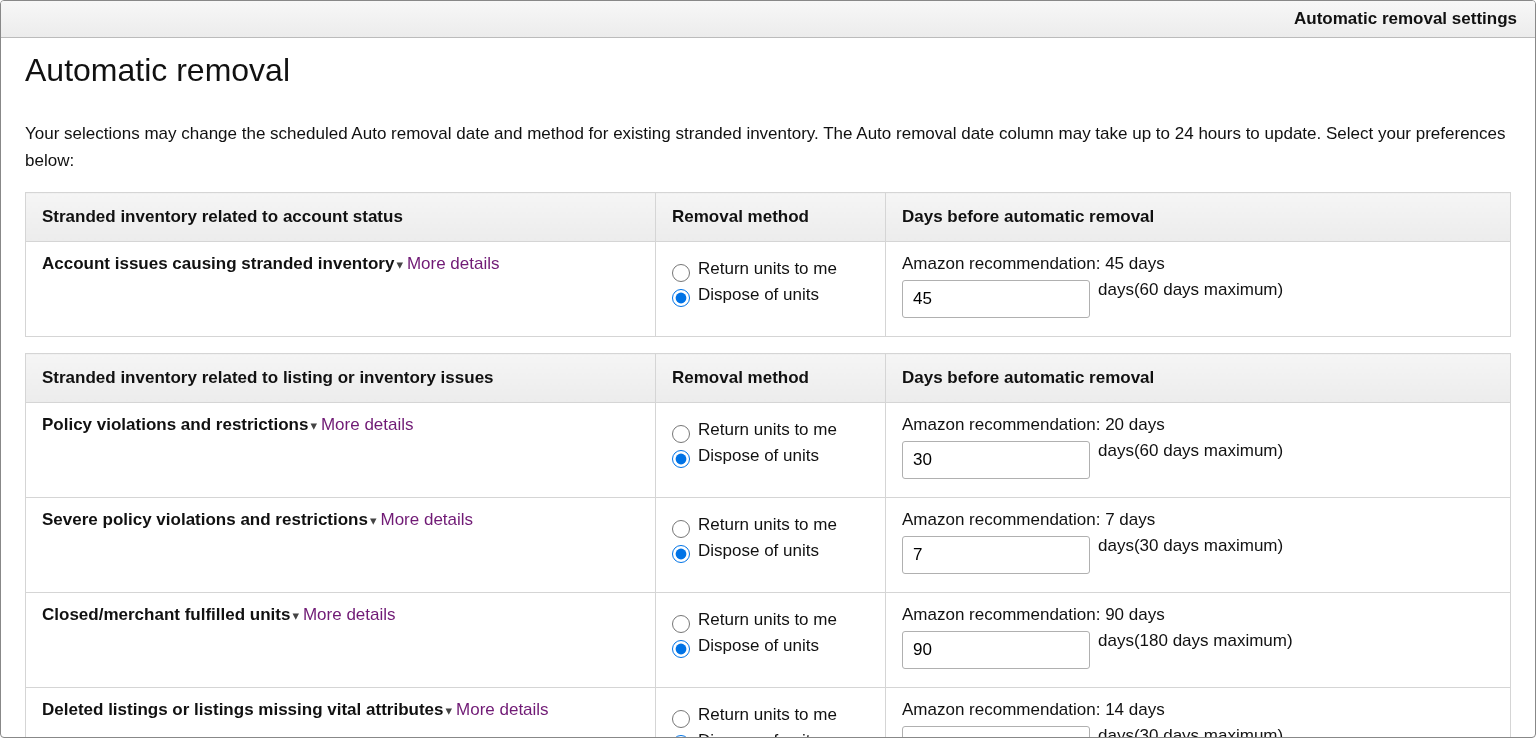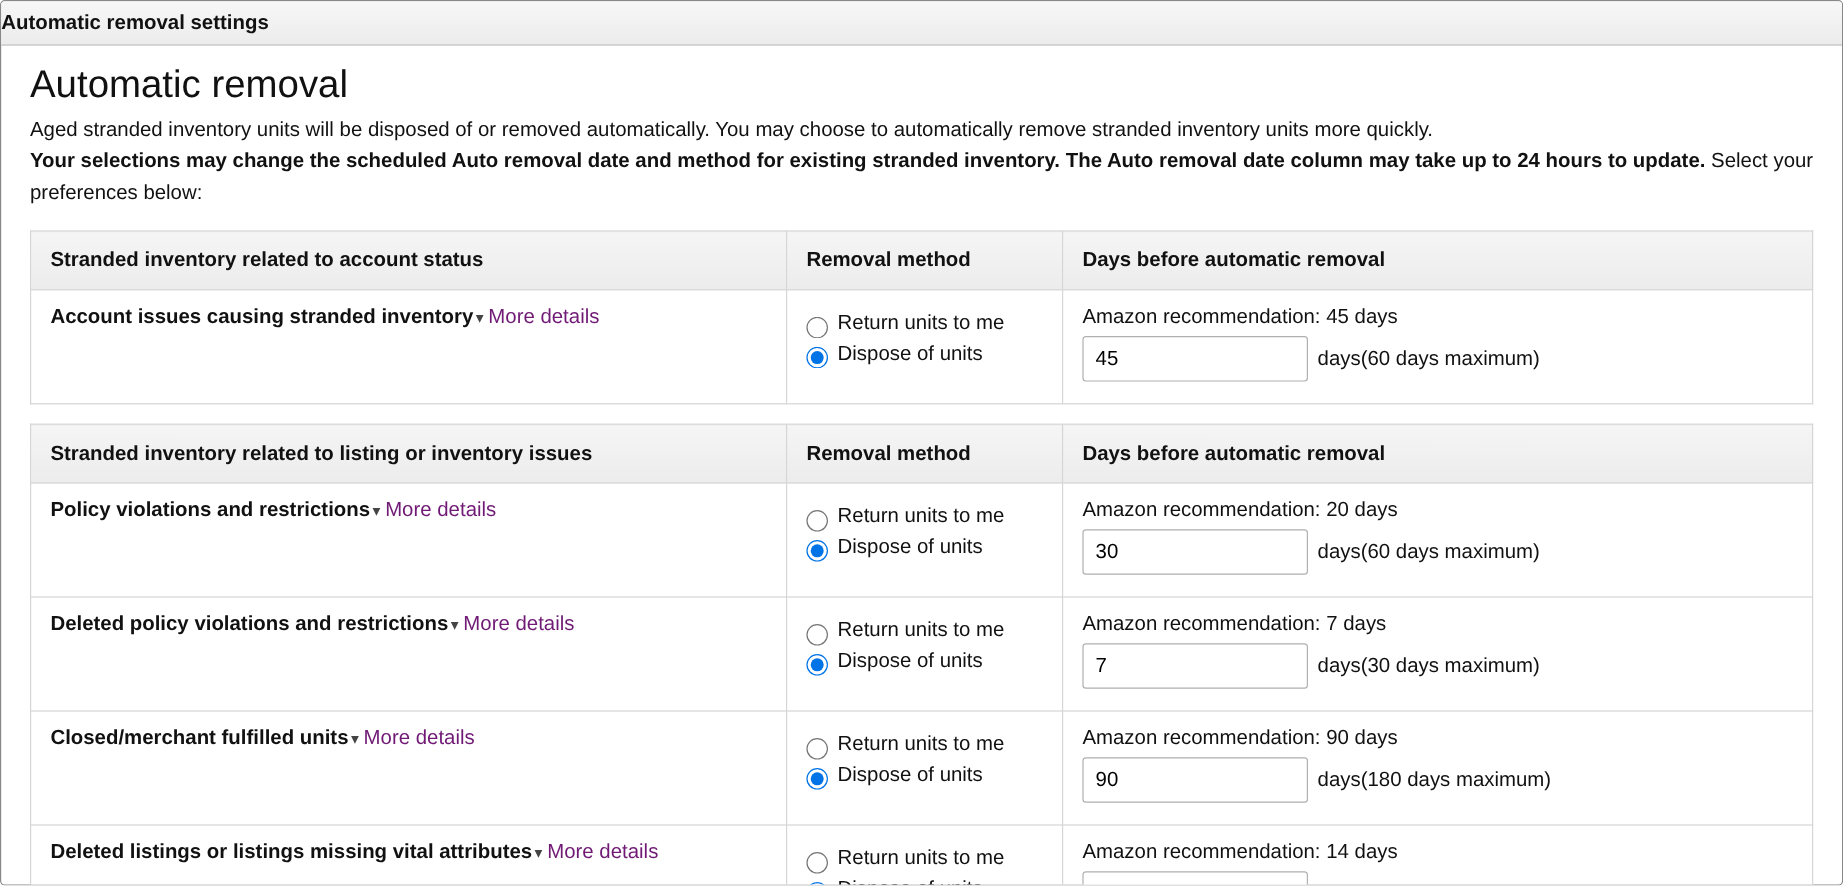--- a/index.html
+++ b/index.html
@@ -14,38 +14,39 @@
   .outer {
     border: 1px solid #888;
     border-radius: 4px;
     width: 1536px;
     height: 738px;
     overflow: hidden;
   }
   .panel-header {
     background: linear-gradient(#f7f7f7, #ececec);
     border-bottom: 1px solid #bbb;
-    padding: 8px 0;
+    padding: 8px 18px;
     font-weight: 700;
     font-size: 17px;
+    text-align: right;
   }
   .panel-body {
     padding: 14px 24px 16px 24px;
   }
   h2.section-title {
     font-size: 32px;
     font-weight: 400;
     margin: 0 0 6px 0;
   }
   .intro {
     font-size: 17px;
     line-height: 1.55;
     margin-bottom: 18px;
   }
-  .intro .bold { font-weight: 700; }
+  .intro .bold { font-weight: 400; }
   .tbl {
     width: 100%;
     border: 1px solid #d5d5d5;
     border-collapse: collapse;
     margin-bottom: 16px;
   }
   .tbl th, .tbl td {
     border: 1px solid #d5d5d5;
     text-align: left;
     vertical-align: top;
@@ -95,37 +96,37 @@
     width: 188px;
     height: 38px;
     border: 1px solid #b0b0b0;
     border-radius: 3px;
     padding: 4px 10px;
     font-size: 17px;
     font-family: inherit;
   }
   .days-wrap {
     display: flex;
-    align-items: center;
+    align-items: flex-start;
     gap: 8px;
   }
 </style>
 </head>
 <body>
 
 <div class="outer">
 
   <div class="panel-header">Automatic removal settings</div>
 
   <div class="panel-body">
 
     <h2 class="section-title">Automatic removal</h2>
 
     <div class="intro">
-      <span>Aged stranded inventory units will be disposed of or removed automatically. You may choose to automatically remove stranded inventory units more quickly.</span><br>
+      <br>
       <span class="bold">Your selections may change the scheduled Auto removal date and method for existing stranded inventory. The Auto removal date column may take up to 24 hours to update.</span><span> Select your preferences below:</span>
     </div>
 
     <div id="tables-host">
         <table class="tbl">
           <thead>
             <tr>
               <th class="col-left">Stranded inventory related to account status</th>
               <th class="col-mid">Removal method</th>
               <th class="col-right">Days before automatic removal</th>
@@ -181,21 +182,21 @@
               </td>
               <td class="col-right">
                 <div class="rec">Amazon recommendation: 20 days</div>
                 <div class="days-wrap">
                   <input type="text" class="days-input" value="30" style="">
                   <span>days(60 days maximum)</span>
                 </div>
               </td>
             </tr>
             <tr>
-              <td class="col-left"><span class="row-title">Deleted policy violations and restrictions</span><span class="chev">▾</span><a href="#" class="more">More details</a></td>
+              <td class="col-left"><span class="row-title">Severe policy violations and restrictions</span><span class="chev">▾</span><a href="#" class="more">More details</a></td>
               <td class="col-mid">
                 <div class="radio-group">
                   <label class="radio-row">
                     <input type="radio" name="rm-1-1" style="">
                     <span>Return units to me</span>
                   </label>
                   <label class="radio-row">
                     <input type="radio" name="rm-1-1" checked="" style="">
                     <span>Dispose of units</span>
                   </label>

